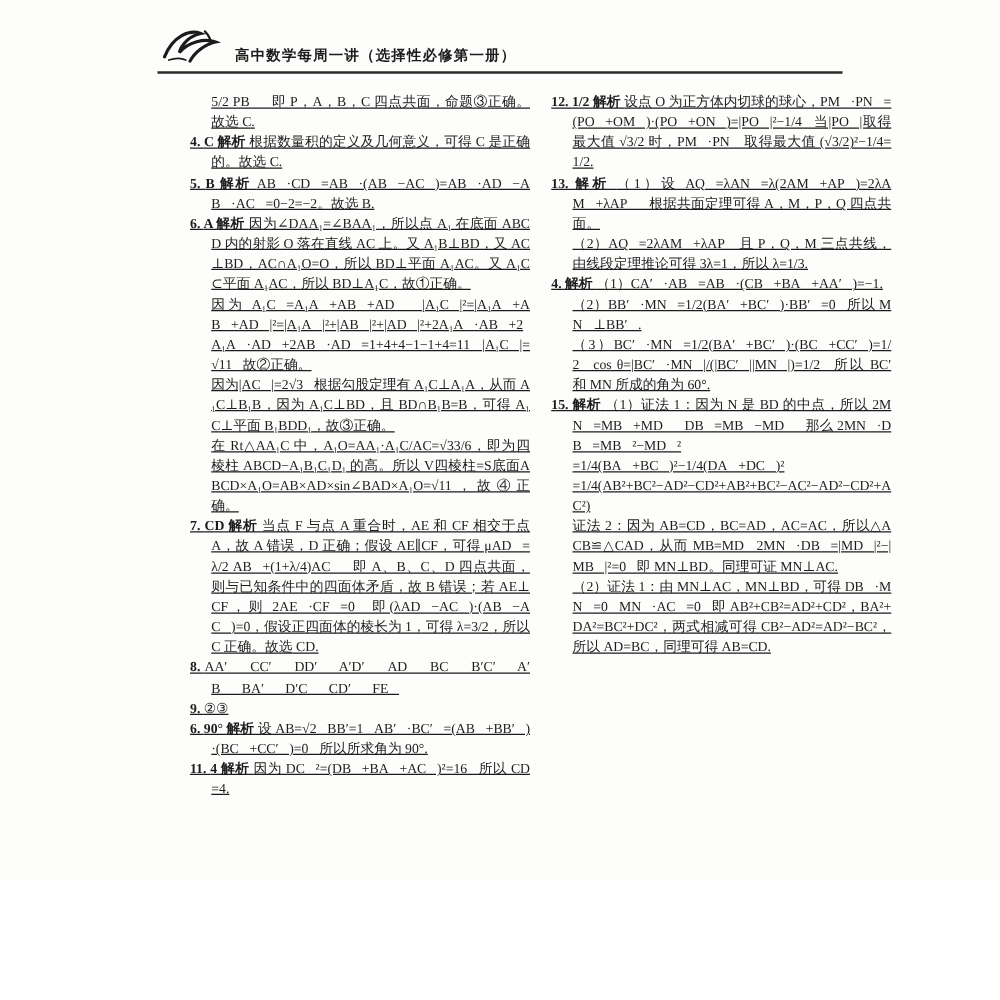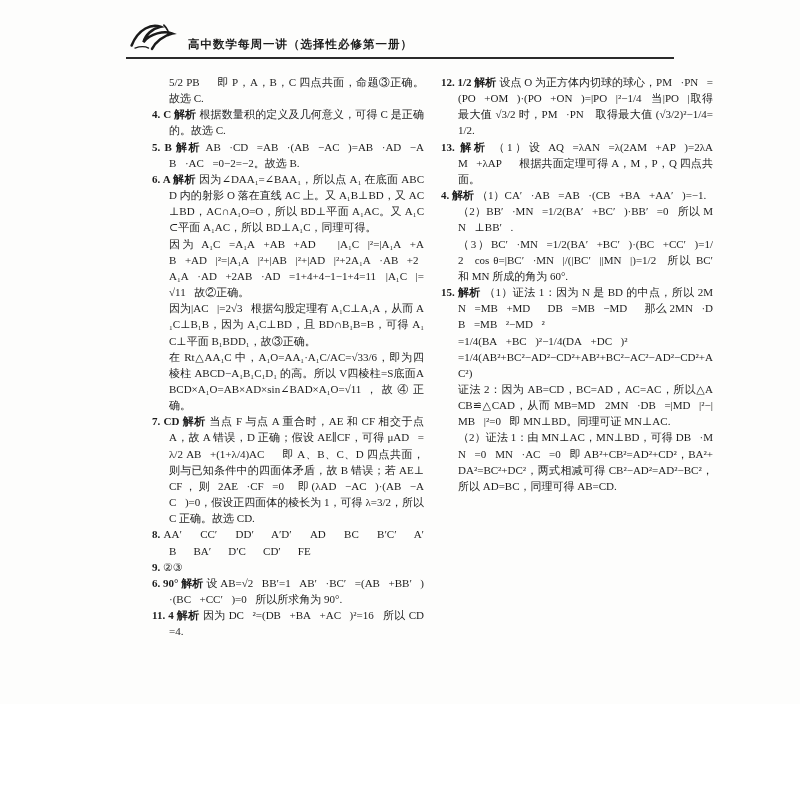--- a/index.html
+++ b/index.html
@@ -10,21 +10,21 @@
           gap:10px;border-bottom:2px solid #2b2b2b;padding-bottom:3px;}
   .logo{display:inline-block;}
   .logo svg{display:block;}
   .title{font-size:11.5px;font-weight:bold;letter-spacing:1px;
          font-family:"Liberation Sans","DejaVu Sans",sans-serif;padding-bottom:2px;}
   .content{position:absolute;left:152px;top:74px;width:562px;display:flex;gap:17px;}
   .col{width:272px;font-size:11px;line-height:1.47;text-align:justify;word-break:break-all;}
   .b{font-weight:bold;}
   .label{font-family:"Liberation Sans","DejaVu Sans",sans-serif;font-weight:bold;}
   .item{padding-left:17px;}
-  .para{margin:0;}
+  .para{margin:0;text-decoration:underline;}
   .para.first{text-indent:-17px;}
   .footer{position:absolute;left:0;top:754px;width:800px;text-align:center;
           font-size:15px;color:#2b2b2b;letter-spacing:2px;}
 </style>
 </head>
 <body>
 
 <div class="page">
 
   <div class="header">
@@ -43,21 +43,21 @@
         <div class="item">
           <div class="para"><span>5/2 PB⃗，即 P，A，B，C 四点共面，命题③正确。故选 C.</span></div>
         </div>
         <div class="item">
           <div class="para first"><span class="b num">4. </span><span class="b ans">C </span><span class="label">解析 </span><span>根据数量积的定义及几何意义，可得 C 是正确的。故选 C.</span></div>
         </div>
         <div class="item">
           <div class="para first"><span class="b num">5. </span><span class="b ans">B </span><span class="label">解析 </span><span>AB⃗·CD⃗=AB⃗·(AB⃗−AC⃗)=AB⃗·AD⃗−AB⃗·AC⃗=0−2=−2。故选 B.</span></div>
         </div>
         <div class="item">
-          <div class="para first"><span class="b num">6. </span><span class="b ans">A </span><span class="label">解析 </span><span>因为∠DAA₁=∠BAA₁，所以点 A₁ 在底面 ABCD 内的射影 O 落在直线 AC 上。又 A₁B⊥BD，又 AC⊥BD，AC∩A₁O=O，所以 BD⊥平面 A₁AC。又 A₁C⊂平面 A₁AC，所以 BD⊥A₁C，同理可得。</span></div>
+          <div class="para first"><span class="b num">6. </span><span class="b ans">A </span><span class="label">解析 </span><span>因为∠DAA₁=∠BAA₁，所以点 A₁ 在底面 ABCD 内的射影 O 落在直线 AC 上。又 A₁B⊥BD，又 AC⊥BD，AC∩A₁O=O，所以 BD⊥平面 A₁AC。又 A₁C⊂平面 A₁AC，所以 BD⊥A₁C，故①正确。</span></div>
           <div class="para"><span>因为 A₁C⃗=A₁A⃗+AB⃗+AD⃗，|A₁C⃗|²=|A₁A⃗+AB⃗+AD⃗|²=|A₁A⃗|²+|AB⃗|²+|AD⃗|²+2A₁A⃗·AB⃗+2A₁A⃗·AD⃗+2AB⃗·AD⃗=1+4+4−1−1+4=11，|A₁C⃗|=√11，故②正确。</span></div>
           <div class="para"><span>因为|AC⃗|=2√3，根据勾股定理有 A₁C⊥A₁A，从而 A₁C⊥B₁B，因为 A₁C⊥BD，且 BD∩B₁B=B，可得 A₁C⊥平面 B₁BDD₁，故③正确。</span></div>
           <div class="para"><span>在 Rt△AA₁C 中，A₁O=AA₁·A₁C/AC=√33/6，即为四棱柱 ABCD−A₁B₁C₁D₁ 的高。所以 V四棱柱=S底面ABCD×A₁O=AB×AD×sin∠BAD×A₁O=√11，故④正确。</span></div>
         </div>
         <div class="item">
           <div class="para first"><span class="b num">7. </span><span class="b ans">CD </span><span class="label">解析 </span><span>当点 F 与点 A 重合时，AE 和 CF 相交于点 A，故 A 错误，D 正确；假设 AE∥CF，可得 μAD⃗=λ/2 AB⃗+(1+λ/4)AC⃗，即 A、B、C、D 四点共面，则与已知条件中的四面体矛盾，故 B 错误；若 AE⊥CF，则 2AE⃗·CF⃗=0，即(λAD⃗−AC⃗)·(AB⃗−AC⃗)=0，假设正四面体的棱长为 1，可得 λ=3/2，所以 C 正确。故选 CD.</span></div>
         </div>
         <div class="item">
           <div class="para first"><span class="b num">8. </span><span>AA′⃗，CC′⃗，DD′⃗；A′D′⃗，AD⃗，BC⃗，B′C′⃗；A′B⃗，BA′⃗，D′C⃗，CD′⃗，FE⃗</span></div>
         </div>
@@ -70,20 +70,21 @@
         <div class="item">
           <div class="para first"><span class="b num">11. </span><span class="b ans">4 </span><span class="label">解析 </span><span>因为 DC⃗²=(DB⃗+BA⃗+AC⃗)²=16，所以 CD=4.</span></div>
         </div>
       </div>
     <div class="col">
         <div class="item">
           <div class="para first"><span class="b num">12. </span><span class="b ans">1/2 </span><span class="label">解析 </span><span>设点 O 为正方体内切球的球心，PM⃗·PN⃗=(PO⃗+OM⃗)·(PO⃗+ON⃗)=|PO⃗|²−1/4，当|PO⃗|取得最大值 √3/2 时，PM⃗·PN⃗ 取得最大值 (√3/2)²−1/4=1/2.</span></div>
         </div>
         <div class="item">
           <div class="para first"><span class="b num">13. </span><span class="label">解析 </span><span>（1）设 AQ⃗=λAN⃗=λ(2AM⃗+AP⃗)=2λAM⃗+λAP⃗，根据共面定理可得 A，M，P，Q 四点共面。</span></div>
+          <div class="para"><span>（2）AQ⃗=2λAM⃗+λAP⃗ 且 P，Q，M 三点共线，由线段定理推论可得 3λ=1，所以 λ=1/3.</span></div>
         </div>
         <div class="item">
           <div class="para first"><span class="b num">4. </span><span class="label">解析 </span><span>（1）CA′⃗·AB⃗=AB⃗·(CB⃗+BA⃗+AA′⃗)=−1.</span></div>
           <div class="para"><span>（2）BB′⃗·MN⃗=1/2(BA′⃗+BC′⃗)·BB′⃗=0，所以 MN⃗⊥BB′⃗.</span></div>
           <div class="para"><span>（3）BC′⃗·MN⃗=1/2(BA′⃗+BC′⃗)·(BC⃗+CC′⃗)=1/2，cos θ=|BC′⃗·MN⃗|/(|BC′⃗||MN⃗|)=1/2，所以 BC′ 和 MN 所成的角为 60°.</span></div>
         </div>
         <div class="item">
           <div class="para first"><span class="b num">15. </span><span class="label">解析 </span><span>（1）证法 1：因为 N 是 BD 的中点，所以 2MN⃗=MB⃗+MD⃗，DB⃗=MB⃗−MD⃗，那么 2MN⃗·DB⃗=MB⃗²−MD⃗²</span></div>
           <div class="para"><span>=1/4(BA⃗+BC⃗)²−1/4(DA⃗+DC⃗)²</span></div>
           <div class="para"><span>=1/4(AB²+BC²−AD²−CD²+AB²+BC²−AC²−AD²−CD²+AC²)</span></div>

